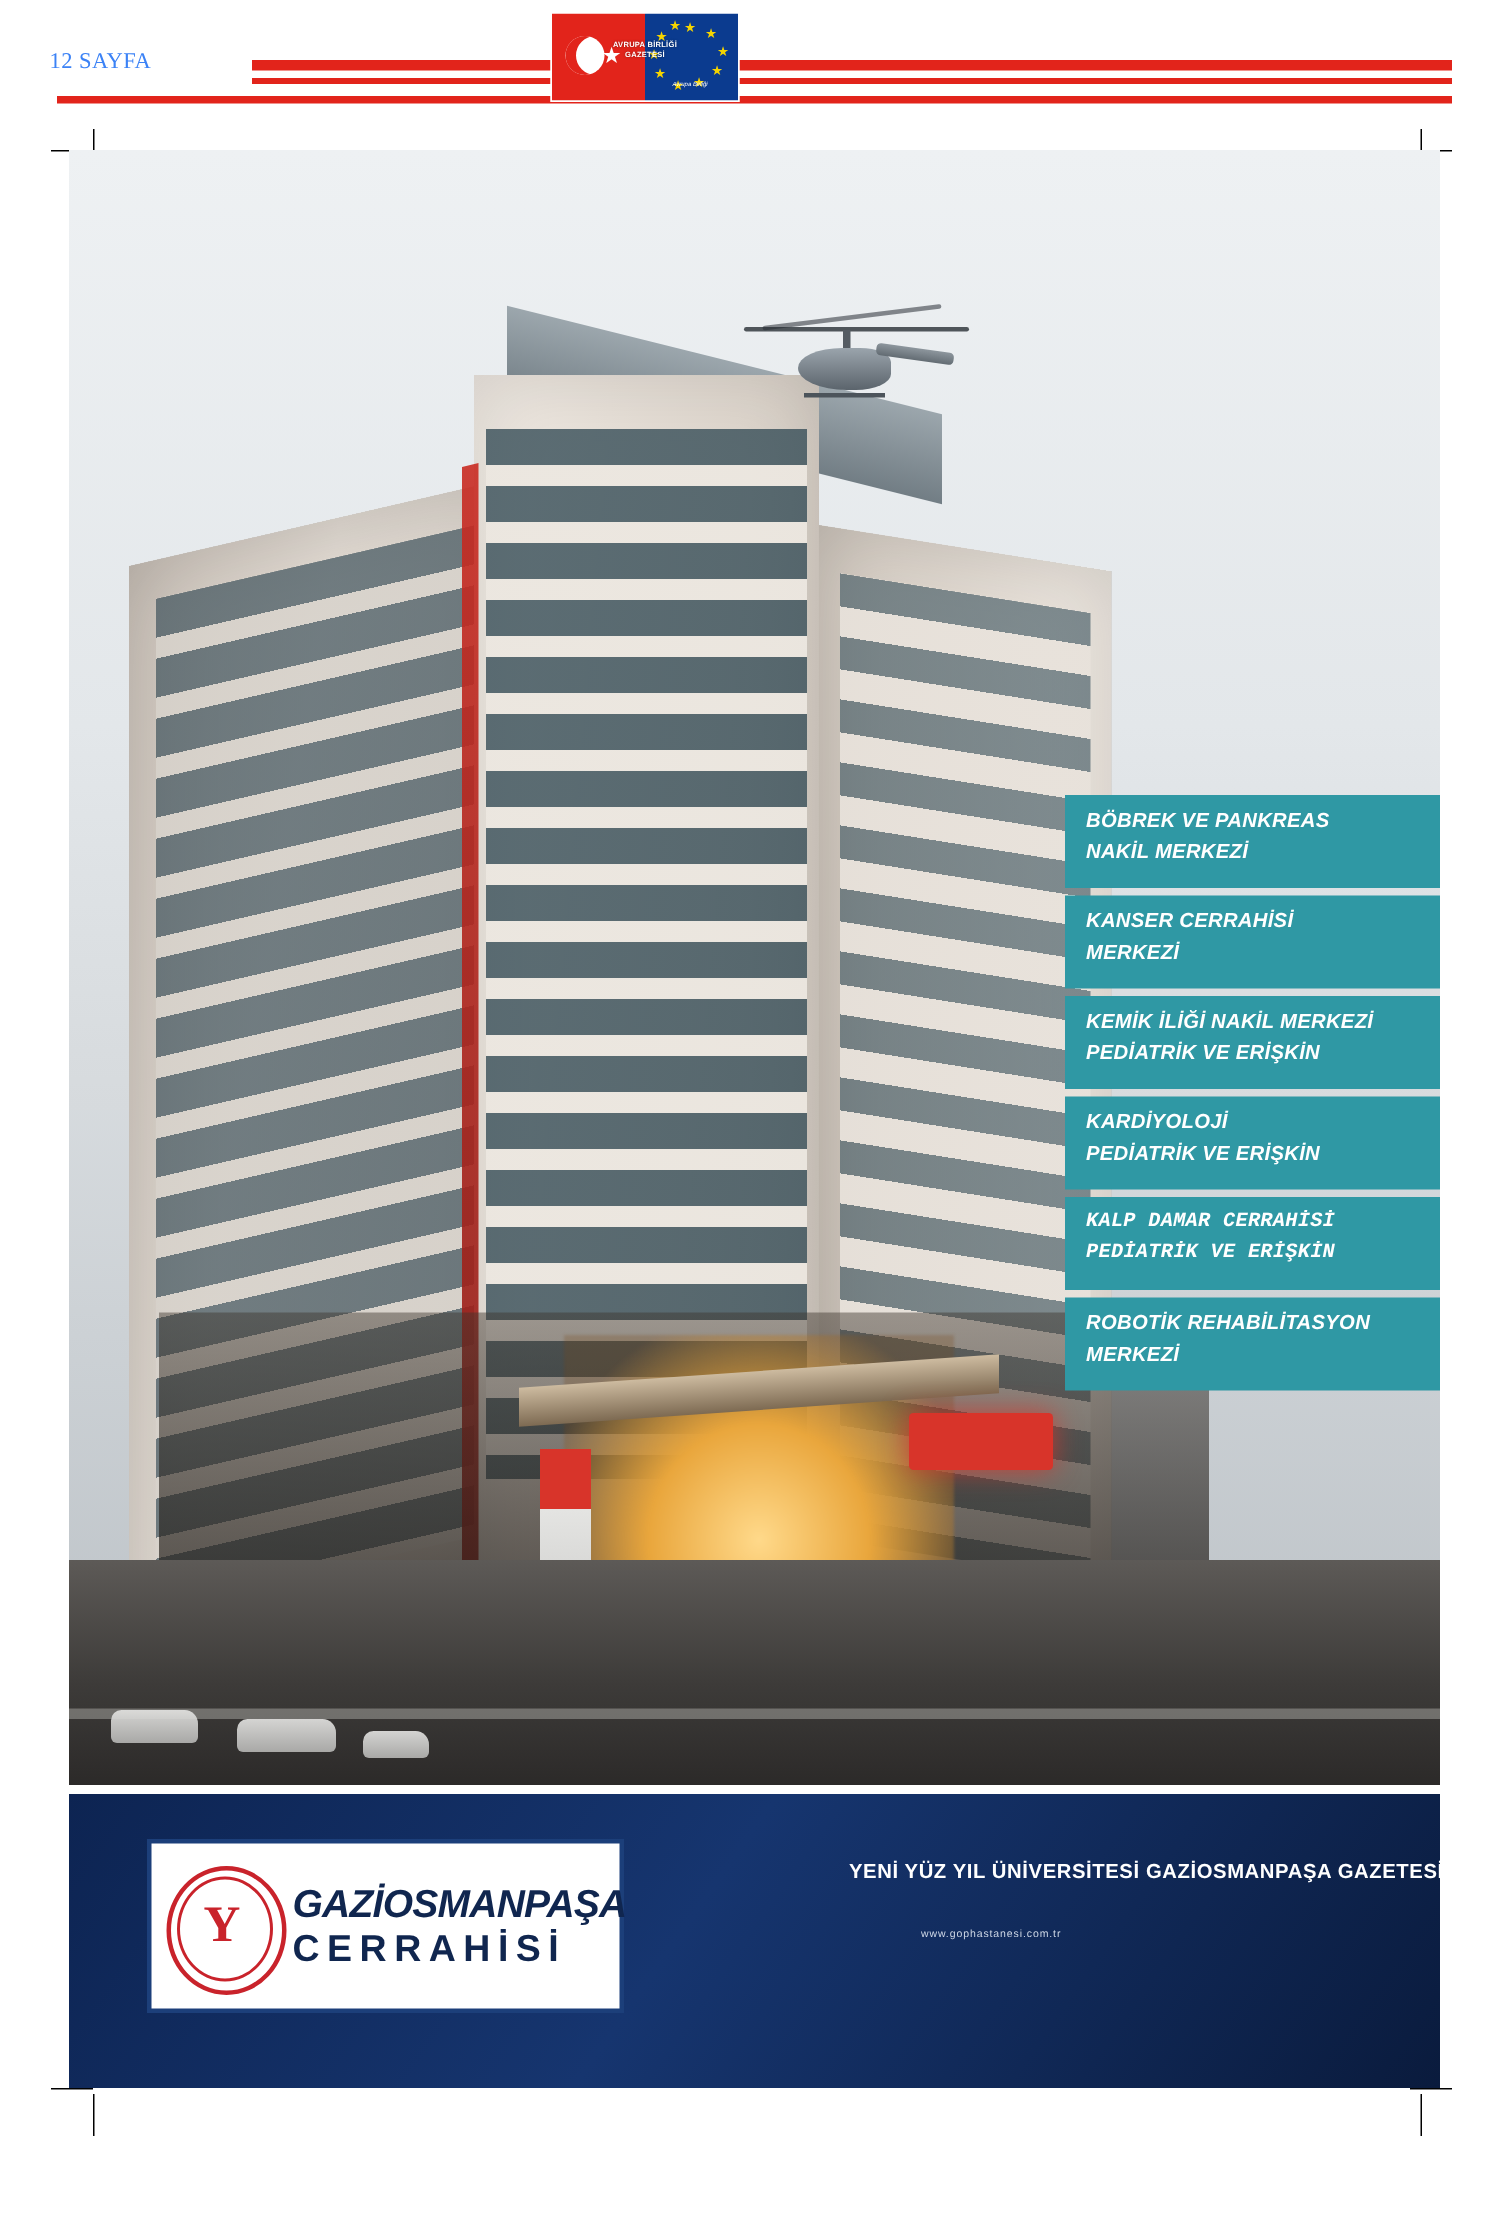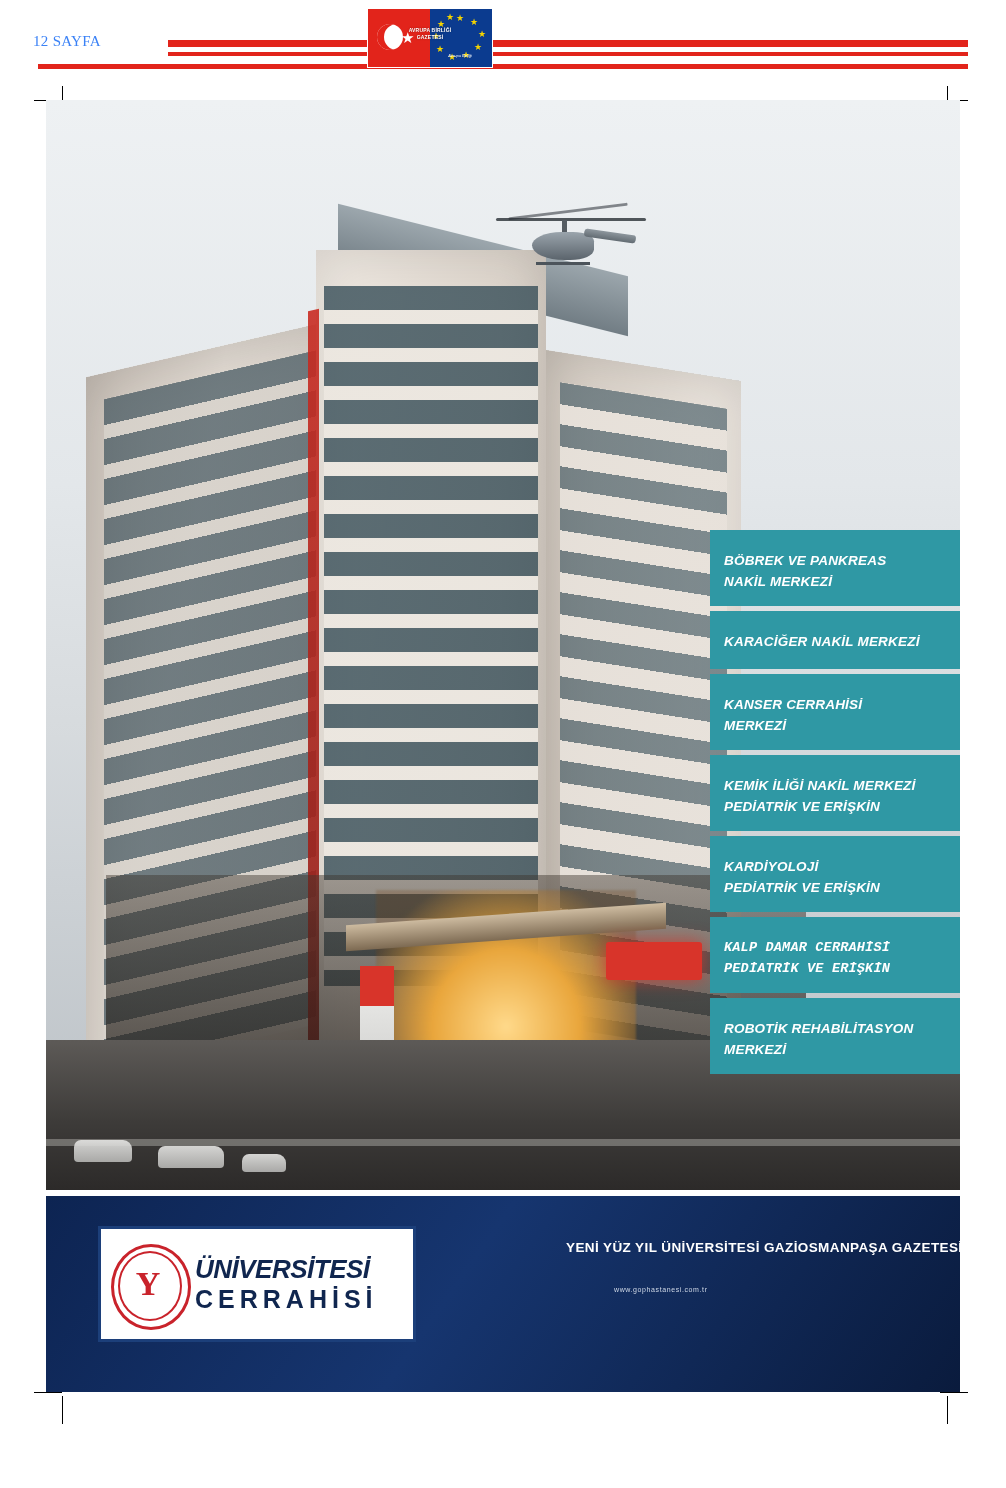--- a/index.html
+++ b/index.html
@@ -328,21 +328,21 @@
   .services {
     position: absolute;
     right: 0;
     top: 430px;
     width: 250px;
   }
   .service-item {
     background: #2f98a4;
     color: #ffffff;
     margin-bottom: 5px;
-    padding: 20px 12px 14px 14px;
+    padding: 6px 12px 14px 14px;
     font-size: 13.5px;
     font-weight: bold;
     font-style: italic;
     line-height: 21px;
     letter-spacing: .2px;
     text-transform: uppercase;
     min-height: 24px;
   }
 
   
@@ -561,21 +561,20 @@
     <div class="ground"></div>
     <div class="street-lane"></div>
     <div class="car c1"></div>
     <div class="car c2"></div>
     <div class="car c3"></div>
   </div>
 
   <div class="services">
     <div class="service-item" style="white-space:pre-line;">BÖBREK ve PANKREAS
 NAKİL MERKEZİ</div>
-    <div class="service-item" style="white-space:pre-line;">KARACİĞER NAKİL MERKEZİ</div>
     <div class="service-item" style="white-space:pre-line;">KANSER CERRAHİSİ
 MERKEZİ</div>
     <div class="service-item" style="white-space:pre-line;">KEMİK İLİĞİ NAKİL MERKEZİ
 PEDİATRİK ve ERİŞKİN</div>
     <div class="service-item" style="white-space:pre-line;">KARDİYOLOJİ
 PEDİATRİK ve ERİŞKİN</div>
     <div class="service-item" style="white-space:pre-line;font-family:Liberation Mono, monospace;">KALP DAMAR CERRAHİSİ
 PEDİATRİK ve ERİŞKİN</div>
     <div class="service-item" style="white-space:pre-line;">ROBOTİK REHABİLİTASYON
 MERKEZİ</div>
@@ -583,21 +582,21 @@
 
   <div class="banner">
 
     <div class="logo-box">
       <div class="logo-seal">
         <div class="ring"></div>
         <div class="ring2"></div>
         <div class="mark">Y</div>
       </div>
       <div class="logo-text">
-        <div class="l1">ÜNİVERSİTESİ</div>
+        <div class="l1">GAZİOSMANPAŞA</div>
         <div class="l2">CERRAHİSİ</div>
       </div>
     </div>
 
     <div class="banner-right">
       <div class="banner-title">YENİ YÜZ YIL ÜNİVERSİTESİ GAZİOSMANPAŞA GAZETESİ</div>
 
 
       <div class="phone-sub">www.gophastanesi.com.tr</div>
     </div>

